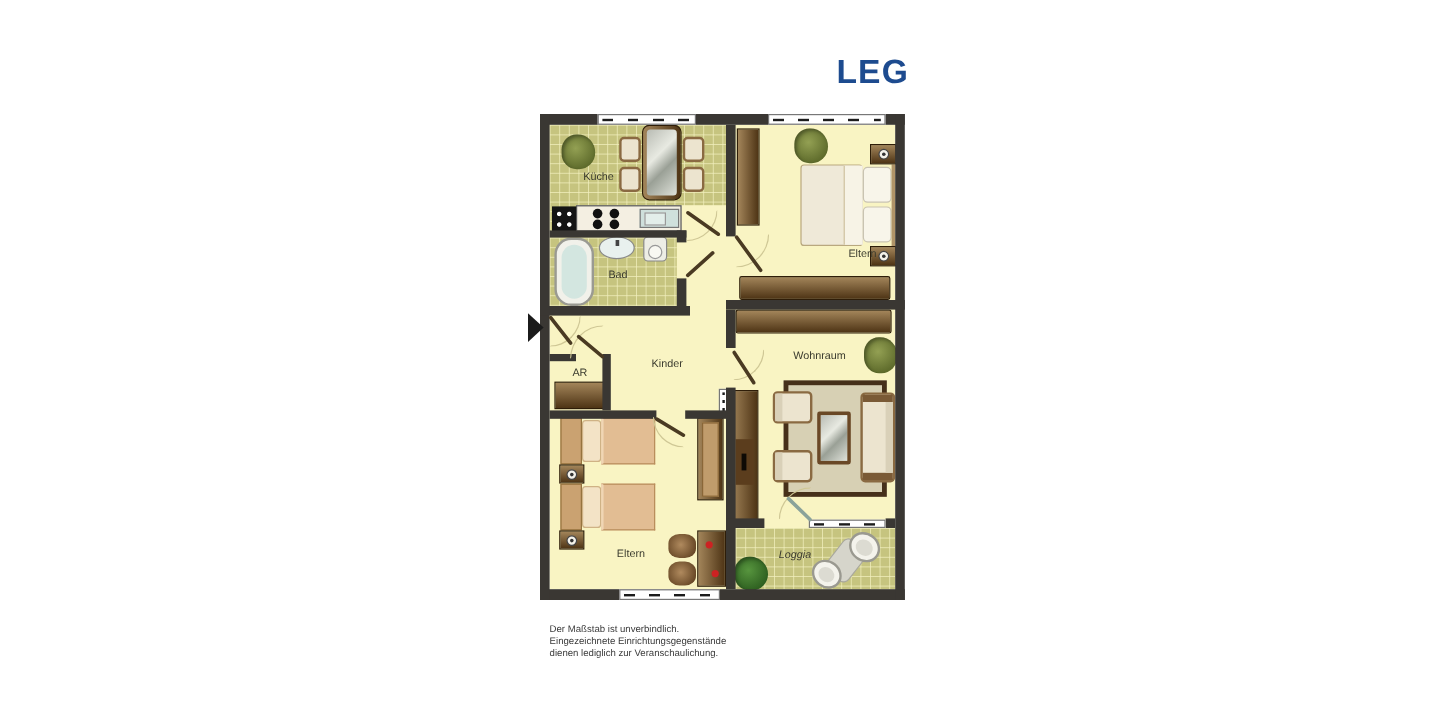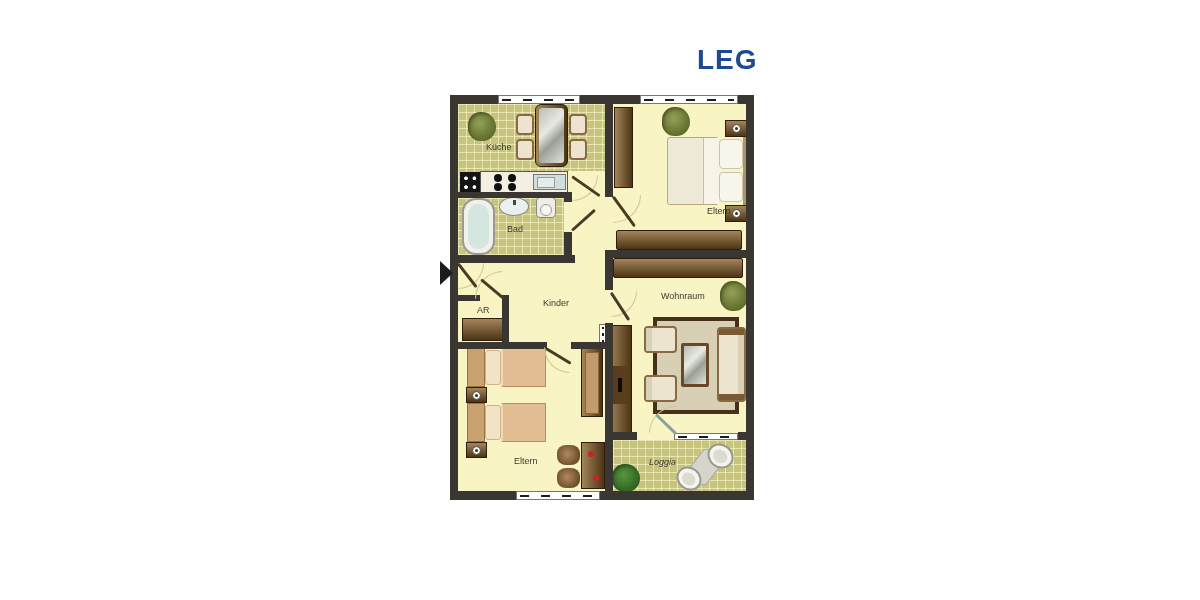--- a/index.html
+++ b/index.html
@@ -209,14 +209,19 @@
     <div class="room-label" style="left:36px;top:47px;">Küche</div>
     <div class="room-label" style="left:57px;top:129px;">Bad</div>
     <div class="room-label" style="left:212px;top:111px;margin-left:45px;">Eltern</div>
     <div class="room-label" style="left:93px;top:203px;">Kinder</div>
     <div class="room-label" style="left:27px;top:210px;">AR</div>
     <div class="room-label" style="left:211px;top:196px;">Wohnraum</div>
     <div class="room-label" style="left:64px;top:361px;">Eltern</div>
     <div class="room-label" style="left:199px;top:362px;font-style:italic;">Loggia</div>
   </div>
 
+  <div class="disclaimer">
+    <div>Der Maßstab ist unverbindlich.</div>
+    <div>Eingezeichnete Einrichtungsgegenstände</div>
+    <div>dienen lediglich zur Veranschaulichung.</div>
+  </div>
 
 </div>
 
 </body></html>

